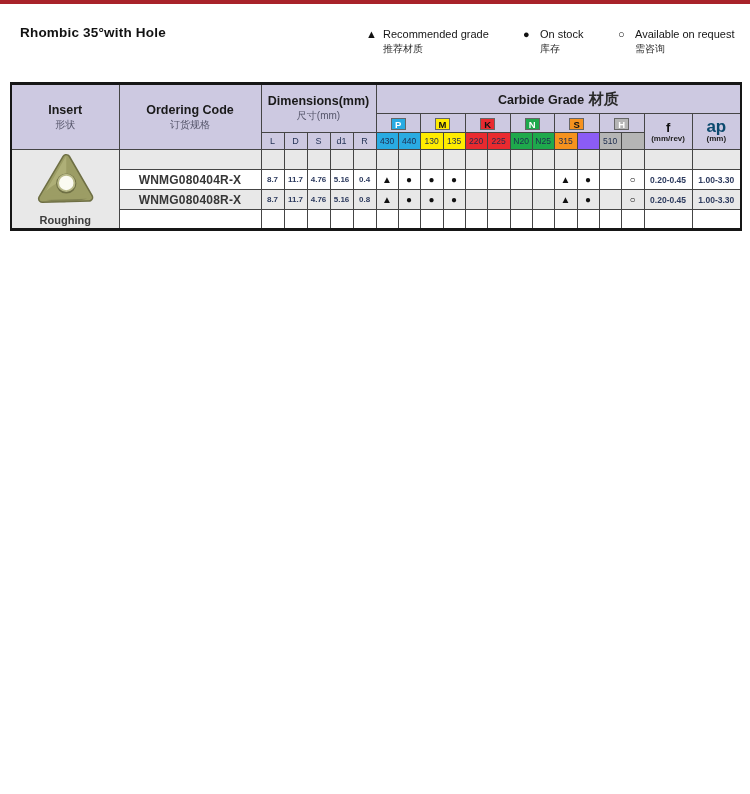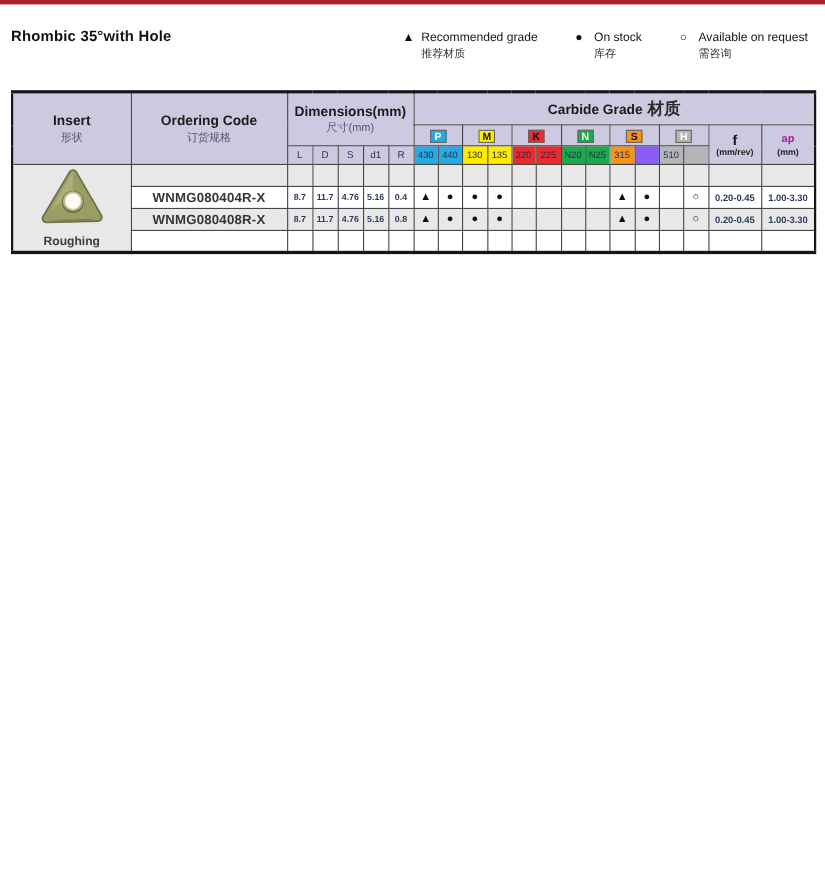--- a/index.html
+++ b/index.html
@@ -4,21 +4,21 @@
 <style>
   * { margin:0; padding:0; box-sizing:border-box; }
   html,body { background:#ffffff; }
   body {
     width:750px; height:794px; position:relative;
     font-family:"Liberation Sans", sans-serif;
     overflow:hidden;
   }
   .topbar { position:absolute; top:0; left:0; width:750px; height:4px; }
 
-  .titleblock { position:absolute; top:25px; left:10px; }
+  .titleblock { position:absolute; top:25px; left:20px; }
   .title-en { font-size:13.5px; font-weight:bold; color:#121212; letter-spacing:0.2px; }
   .title-zh { font-size:12px; color:#1e1e1e; margin-top:3px; }
 
   .legend { position:absolute; top:28px; left:366px; display:flex; }
   .legend-item { display:grid; grid-template-columns:17px auto; align-items:start; }
   .legend-item .sym { font-size:11px; color:#111; line-height:13px; }
   .legend-item .en { font-size:11px; color:#161616; line-height:13px; white-space:nowrap; }
   .legend-item .zh { font-size:10px; color:#2e2e2e; grid-column:2; margin-top:1px; }
   .li-1 { width:157px; }
   .li-2 { width:95px; }
@@ -46,21 +46,21 @@
   .letterbox {
     display:inline-block; width:15px; height:12px; line-height:12px;
     font-size:9.5px; font-weight:bold; text-align:center;
     border:1px solid #666;
   }
   th.dimh { font-size:9px; font-weight:bold; color:#253457; }
   th.gnum { font-size:8.5px; font-weight:bold; color:#1d2c4e; }
 
   .f-label  { font-size:13px; font-weight:bold; color:#111; line-height:13px; }
   .f-unit   { font-size:8px;  font-weight:bold; color:#222; line-height:9px; }
-  .ap-label { font-size:10px; font-weight:bold; color:#a21caf; line-height:14px; }
+  .ap-label { font-size:17px; font-weight:bold; color:#0c4a6e; line-height:14px; }
 
   td { background:#ffffff; }
   tr.row-gray td { background:#e8e8e8; }
   td.insert-cell { background:#ffffff; vertical-align:middle; }
   td.code { font-size:12px; font-weight:bold; color:#363636; letter-spacing:0.2px;margin-left:36px; }
   td.dim  { font-size:8px;  font-weight:bold; color:#2c3a5e; }
   td.sym  { font-size:10px; font-weight:bold; color:#111; }
   td.fr   { font-size:8.5px; font-weight:bold; color:#2c3a5e; }
 
   .insert-wrap { display:flex; flex-direction:column; align-items:center; justify-content:center; }

